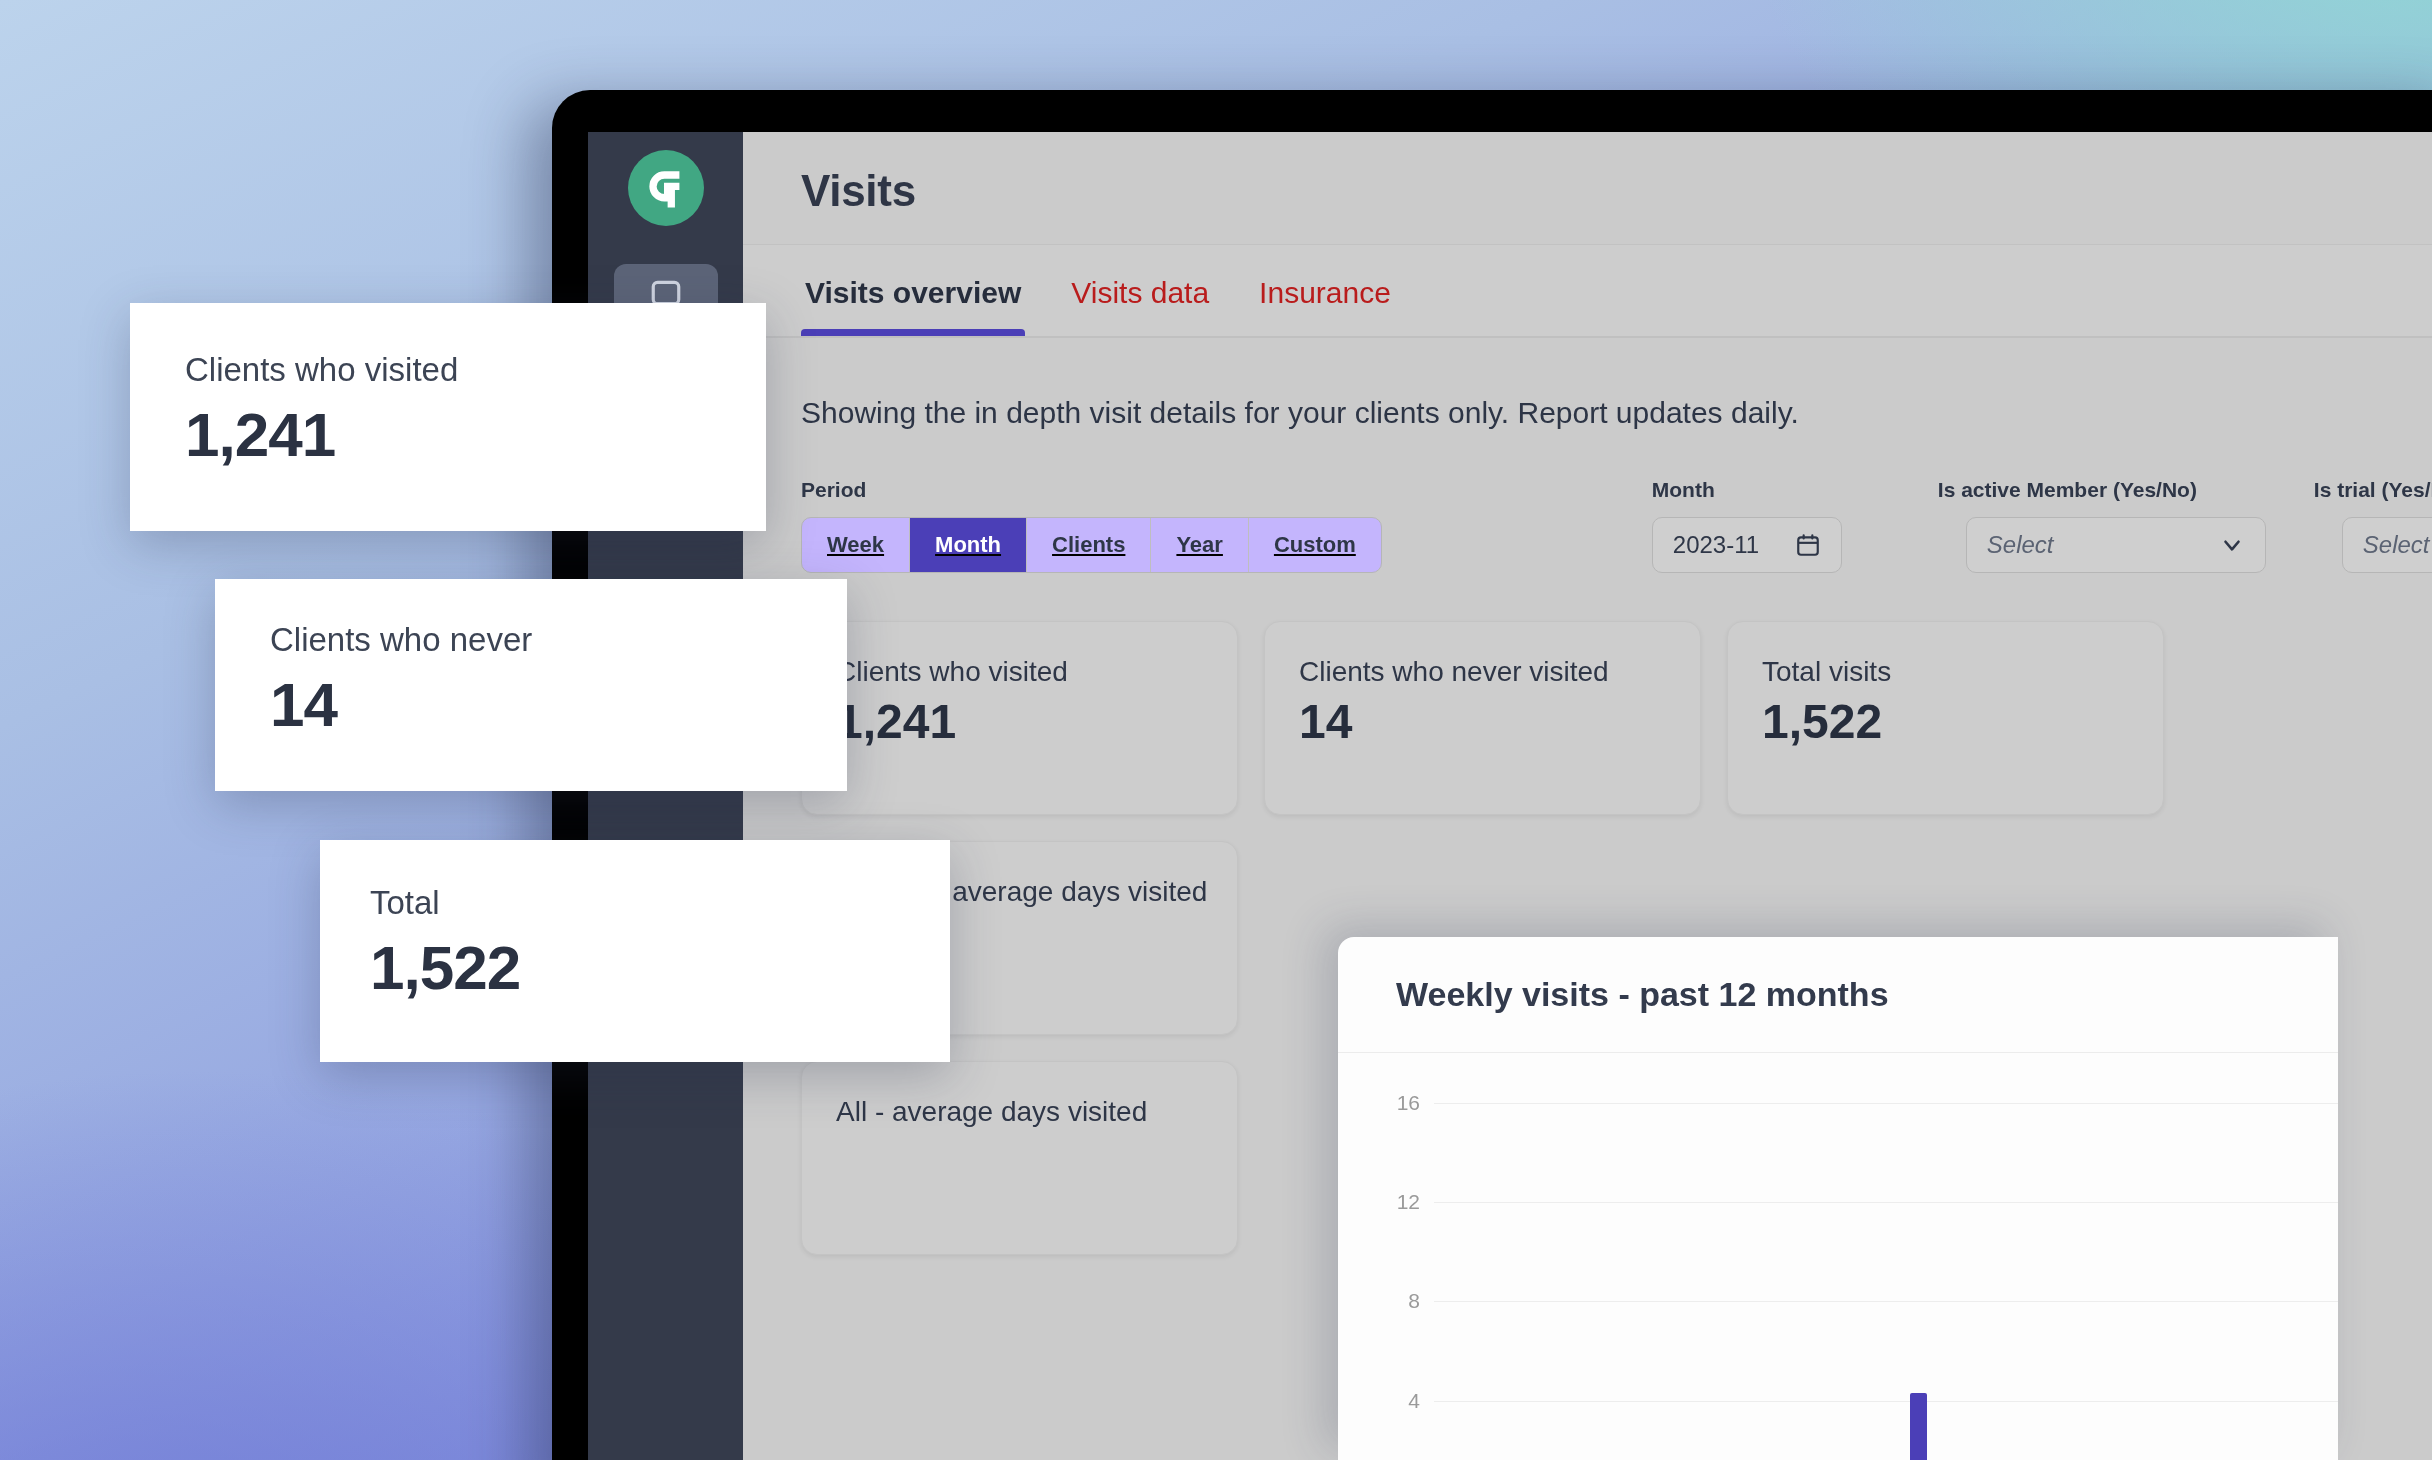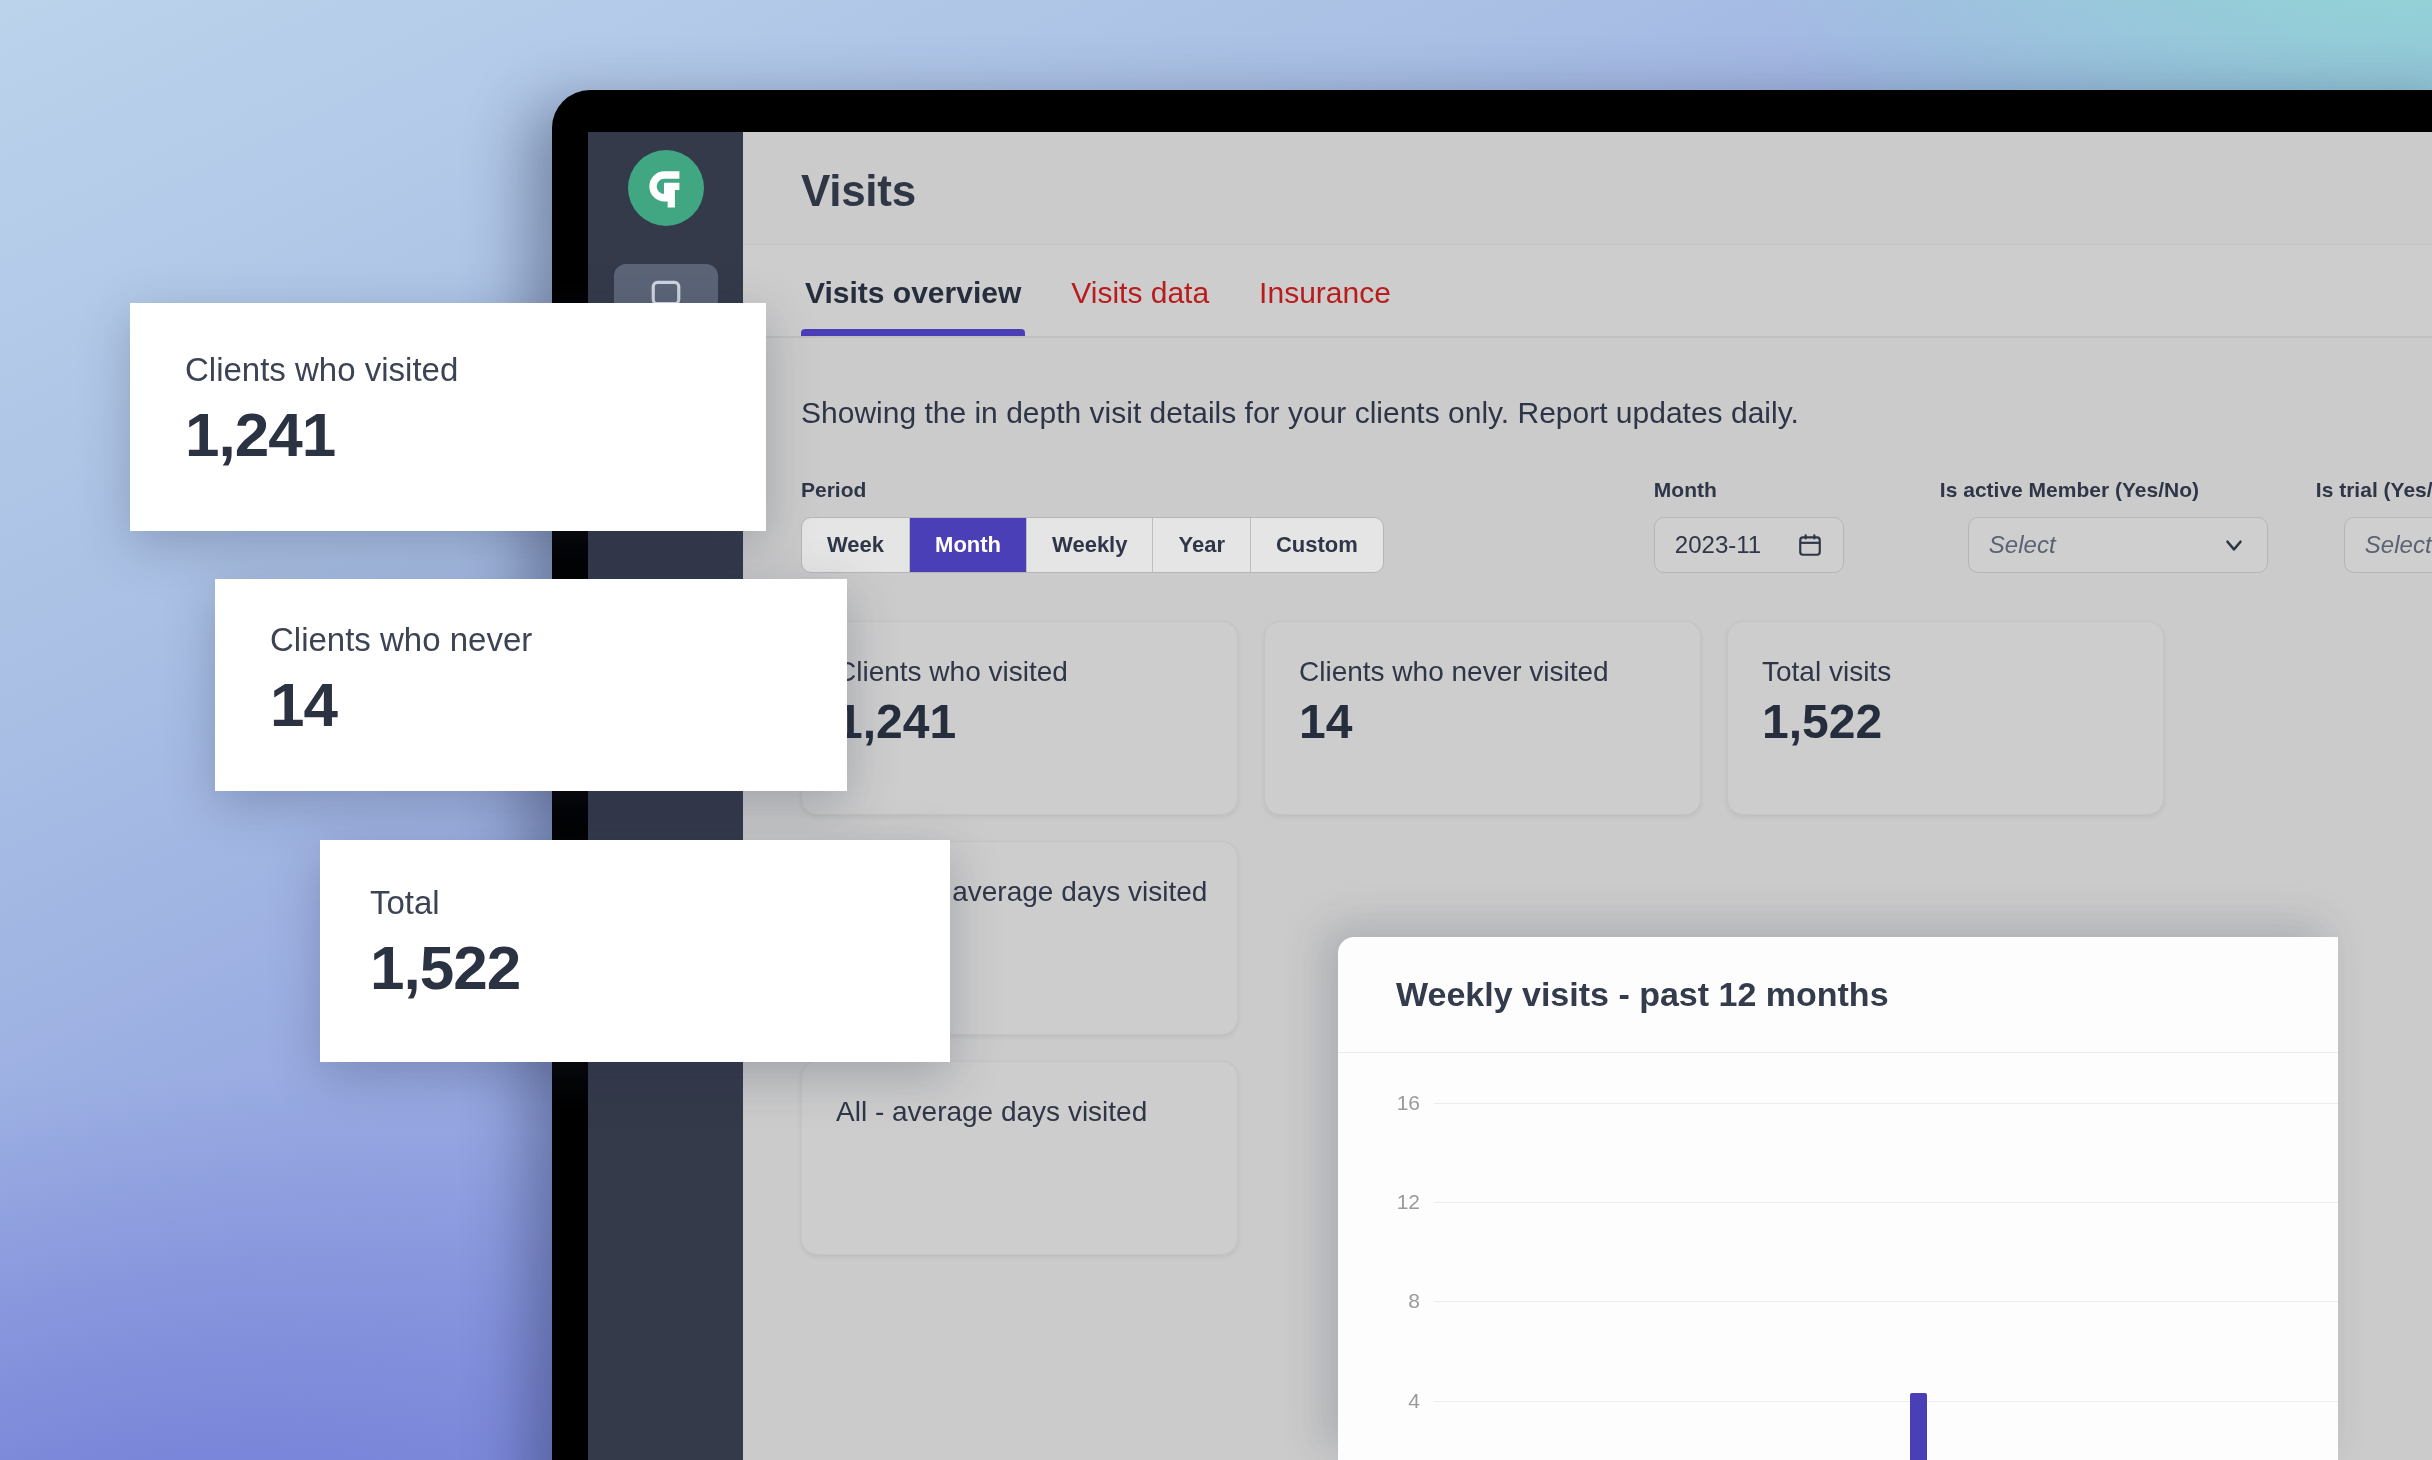--- a/index.html
+++ b/index.html
@@ -73,21 +73,21 @@
 
   
   #filters { display:flex; align-items:flex-end; gap:0; }
   .f-group { display:flex; flex-direction:column; }
   .f-label {
     font-size:21px; font-weight:bold; color:#2e3647;
     margin-bottom:15px; white-space:nowrap;
   }
   .seg {
     display:flex; border:1px solid #b6b6b6; border-radius:10px; overflow:hidden;
-    height:56px; background:#e5e5e5;
+    height:56px; background:#c4b5fd;text-decoration:underline;
   }
   .seg-btn {
     padding:0 25px; display:flex; align-items:center; justify-content:center;
     font-size:22px; font-weight:bold; color:#2e3647;
     border-right:1px solid #bebebe; white-space:nowrap;
   }
   .seg-btn:last-child { border-right:none; }
   .seg-btn.active { background:#4b3fb7; color:#fff; }
 
   .f-period { margin-right:270px; }
@@ -201,21 +201,21 @@
 
         <div id="subtitle">Showing the in depth visit details for your clients only. Report updates daily.</div>
 
         <div id="filters">
 
           <div class="f-group f-period">
             <div class="f-label">Period</div>
             <div class="seg">
               <div class="seg-btn">Week</div>
               <div class="seg-btn active">Month</div>
-              <div class="seg-btn">Weekly</div>
+              <div class="seg-btn">Clients</div>
               <div class="seg-btn">Year</div>
               <div class="seg-btn">Custom</div>
             </div>
           </div>
 
           <div class="f-group f-month">
             <div class="f-label">Month</div>
             <div class="inp date">
               <span>2023-11</span>
               <svg viewBox="0 0 24 24">

